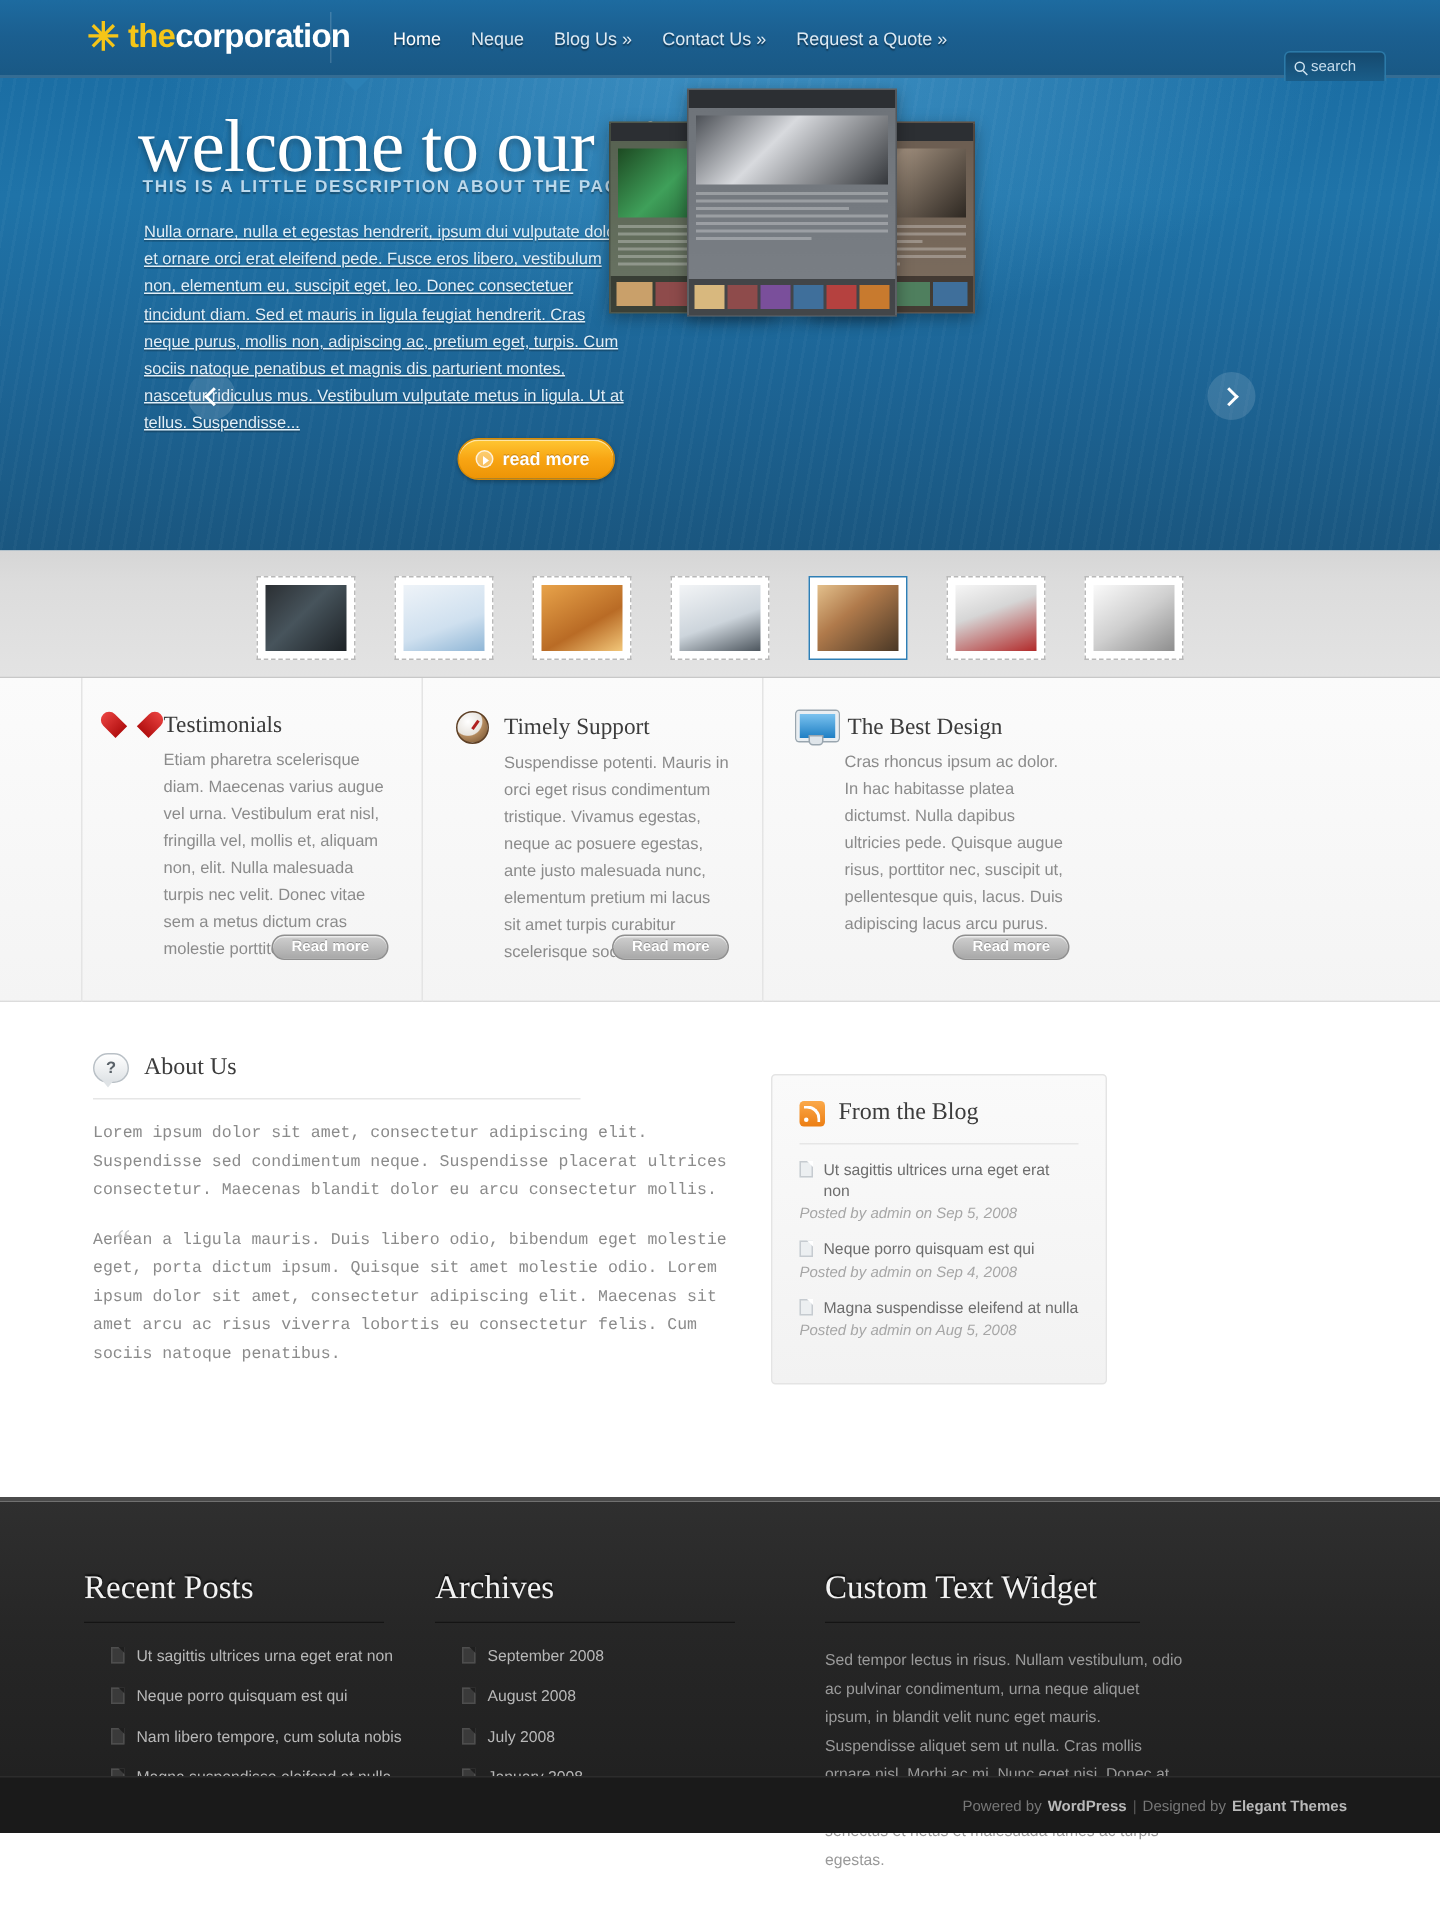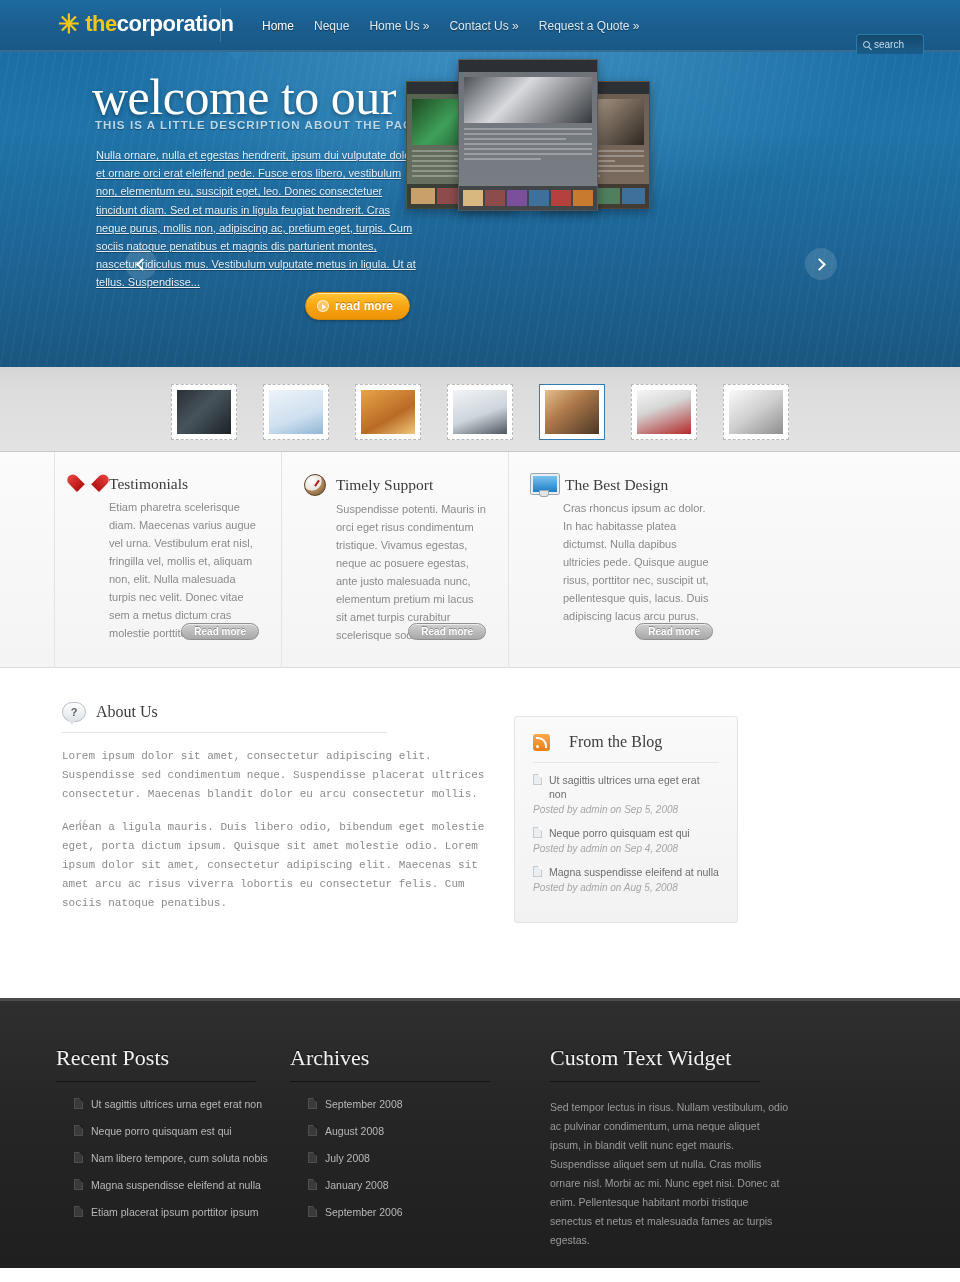--- a/index.html
+++ b/index.html
@@ -272,21 +272,21 @@
     position: absolute; left: -2px; top: -1px;
     font-family: "Liberation Serif", serif; font-size: 20px; color: #c2c2c2; font-style: normal;
   }
   .col-right { width: 224px; }
   .blogbox {
     background: linear-gradient(to bottom,#fafafa,#f2f2f2);
     border: 1px solid #e4e4e4; border-radius: 3px;
     padding: 16px 18px 18px 18px;
     margin-top: 14px;
   }
-  .blog-head { display: flex; align-items: center; gap: 19px; }
+  .blog-head { display: flex; align-items: center; gap: 9px; }
   .icon-rss {
     width: 17px; height: 17px; flex: none; border-radius: 3px;
     background: linear-gradient(to bottom,#fba94a,#ec7e13);
     position: relative;
   }
   .icon-rss::before {
     content:""; position:absolute; left:3px; bottom:3px; width:3px; height:3px; border-radius:50%; background:#fff;
   }
   .icon-rss::after {
     content:""; position:absolute; left:3px; bottom:3px; width:9px; height:9px;
@@ -307,21 +307,21 @@
   .pg-icon::after {
     content:""; position:absolute; right:-1px; top:-1px;
     border-left: 4px solid transparent; border-top: 4px solid #ffffff;
   }
   .blog-meta { font-size: 10px; font-style: italic; color: #a6a6a6; margin-top: 3px; }
 
   
   .footer {
     background: linear-gradient(to bottom,#2f2f2f 0%, #262626 40%, #1f1f1f 100%);
     border-top: 3px solid #4b4b4b;
-    height: 270px;
+    height: 224px;
     position: relative;
   }
   .footer-inner { width: 860px; margin: 0 auto; display: flex; padding-top: 44px; }
   .fcol1 { width: 240px; padding-left: 6px; }
   .fcol2 { width: 240px; }
   .fcol3 { width: 260px; padding-left: 20px; }
   .fw-title {
     font-family: "Liberation Serif", serif; font-size: 22px; font-weight: normal;
     color: #f2f2f2; text-shadow: 0 -1px 1px rgba(0,0,0,0.8), 0 1px 0 rgba(255,255,255,0.08);
   }
@@ -357,21 +357,21 @@
 <div class="header">
   <div class="hdr-inner">
     <div class="logo">
       <span class="logo-star">✳</span>
       <span><span class="logo-the">the</span><span>corporation</span></span>
     </div>
     <div class="logo-sep"></div>
     <nav class="nav">
       <a href="#" class="active">Home</a>
       <a href="#">Neque</a>
-      <a href="#">Home Us »</a>
+      <a href="#">Blog Us »</a>
       <a href="#">Contact Us »</a>
       <a href="#">Request a Quote »</a>
     </nav>
     <div class="searchbox">
       <span class="mag"></span>
       <span>search</span>
     </div>
   </div>
   <div class="nav-arrow"></div>
 </div>
@@ -617,13 +617,22 @@
       </div>
     </div>
 
     <div class="fcol3">
       <h3 class="fw-title">Custom Text Widget</h3>
       <div class="fw-hr"></div>
       <div class="fw-text">Sed tempor lectus in risus. Nullam vestibulum, odio ac pulvinar condimentum, urna neque aliquet ipsum, in blandit velit nunc eget mauris. Suspendisse aliquet sem ut nulla. Cras mollis ornare nisl. Morbi ac mi. Nunc eget nisi. Donec at enim. Pellentesque habitant morbi tristique senectus et netus et malesuada fames ac turpis egestas.</div>
     </div>
   </div>
 
+  <div class="credit">
+    <div class="credit-inner">
+      <span>Powered by</span>
+      <a href="#">WordPress</a>
+      <span class="pipe">|</span>
+      <span>Designed by</span>
+      <a href="#">Elegant Themes</a>
+    </div>
+  </div>
 </div>
 
 </body></html>

